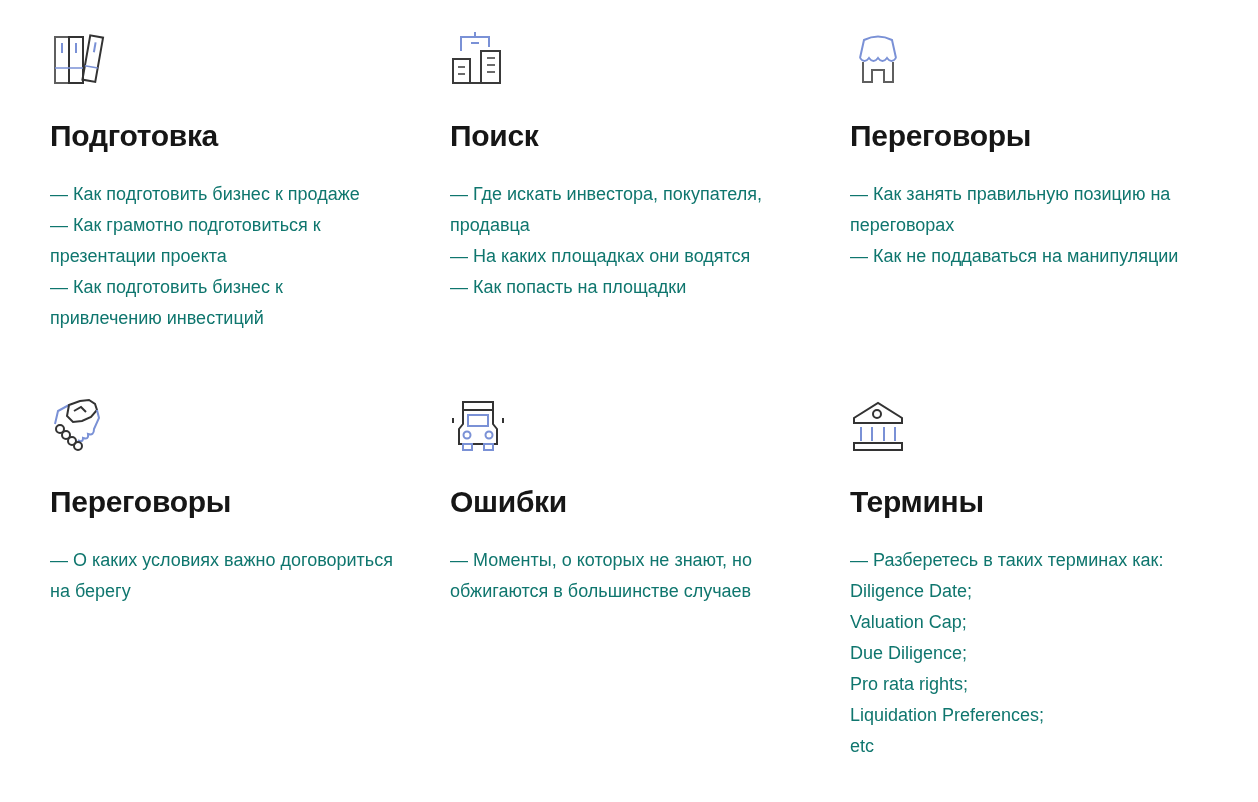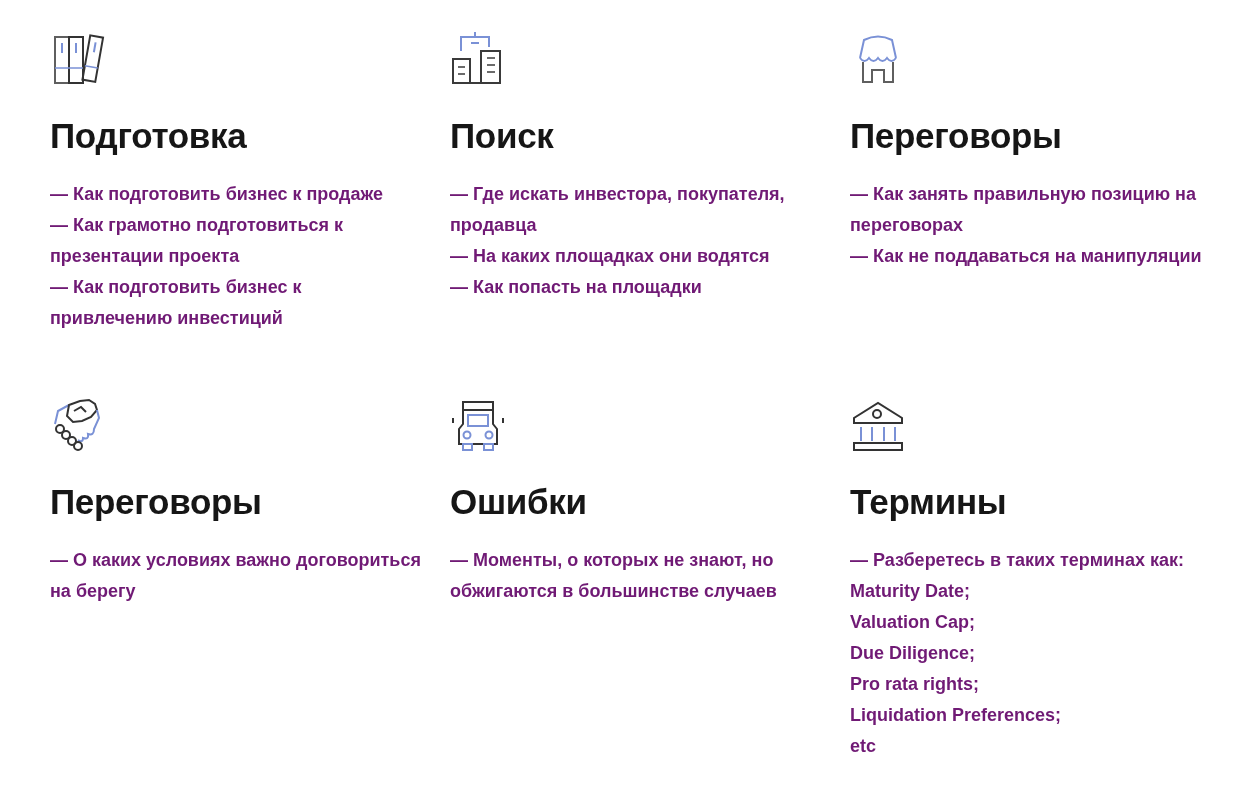--- a/index.html
+++ b/index.html
@@ -21,29 +21,29 @@
     width: 400px;
     padding-right: 22px;
   }
   .icon-wrap {
     width: 56px;
     height: 56px;
     margin-bottom: 32px;
   }
   .icon-wrap svg { display: block; width: 56px; height: 56px; }
   .section-title {
-    font-size: 35px;
+    font-size: 30px;
     line-height: 35px;
     font-weight: 700;
     color: #161616;
     letter-spacing: -0.3px;
     margin-bottom: 26px;
     font-family: "Liberation Sans", sans-serif;
   }
-  .section-items { font-size: 18px; line-height: 31px; color: #701a75; font-weight: bold; }
+  .section-items { font-size: 18px; line-height: 31px; color: #0f766e; }
   .section-item { white-space: pre-line; }
 </style>
 </head>
 <body>
 
 <div class="grid">
 
   <div class="section">
     <div class="icon-wrap">
       <svg viewBox="0 0 56 56" fill="none">
@@ -159,21 +159,21 @@
         <line x1="11" y1="31" x2="11" y2="45" stroke="#7a91d6" stroke-width="2"></line>
         <line x1="22" y1="31" x2="22" y2="45" stroke="#7a91d6" stroke-width="2"></line>
         <line x1="34" y1="31" x2="34" y2="45" stroke="#7a91d6" stroke-width="2"></line>
         <line x1="45" y1="31" x2="45" y2="45" stroke="#7a91d6" stroke-width="2"></line>
         <rect x="4" y="47" width="48" height="7" stroke="#333333" stroke-width="2"></rect>
       </svg>
     </div>
     <div class="section-title">Термины</div>
     <div class="section-items">
       <div class="section-item">— Разберетесь в таких терминах как:</div>
-      <div class="section-item">Maturity Date;</div>
+      <div class="section-item">Diligence Date;</div>
       <div class="section-item">Valuation Cap;</div>
       <div class="section-item">Due Diligence;</div>
       <div class="section-item">Pro rata rights;</div>
       <div class="section-item">Liquidation Preferences;</div>
       <div class="section-item">etc</div>
     </div>
   </div>
 
 </div>
 

